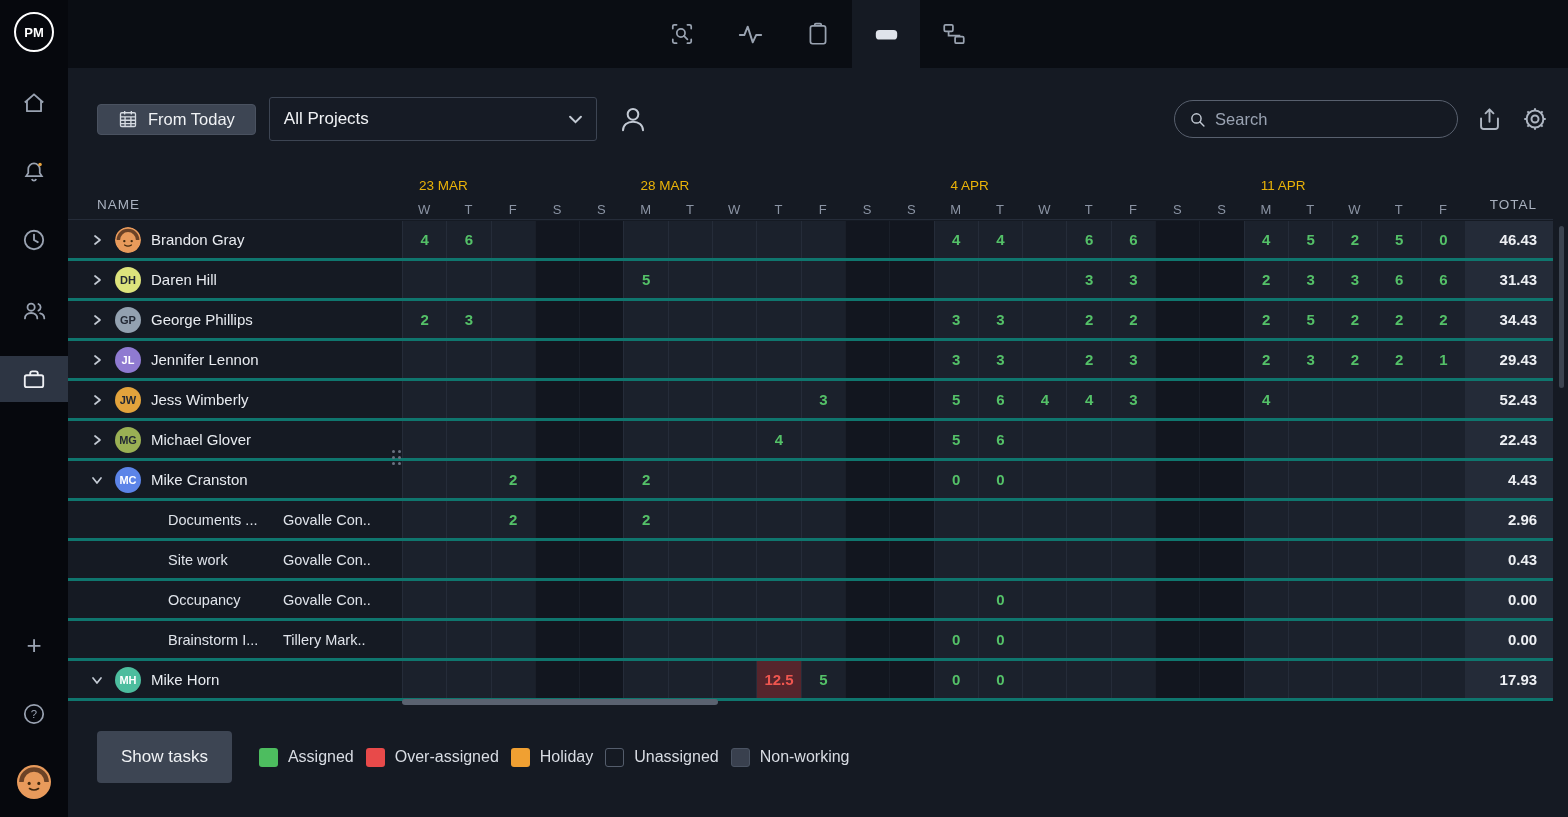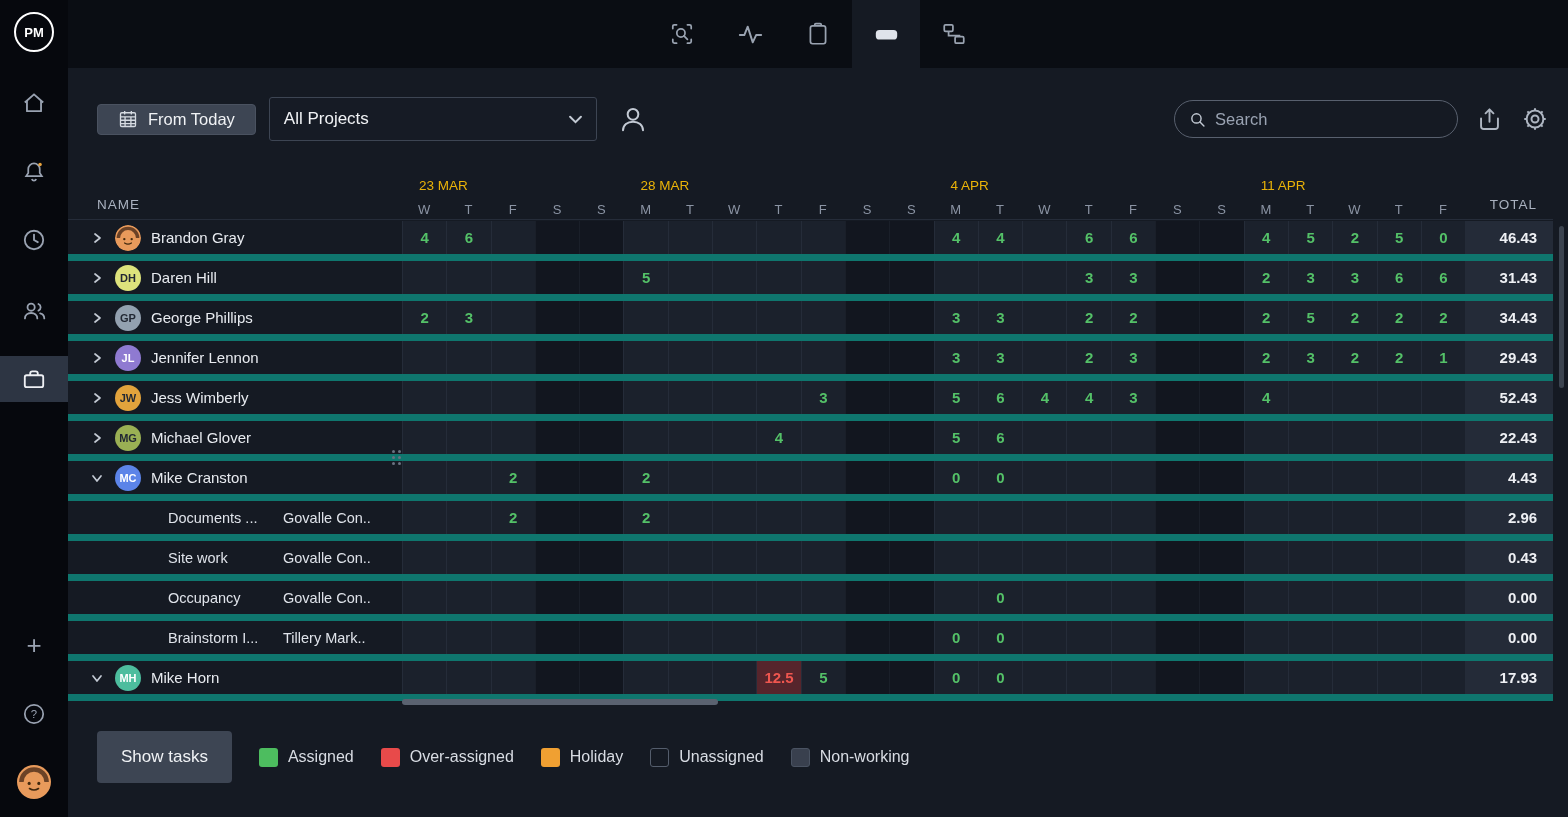--- a/index.html
+++ b/index.html
@@ -39,21 +39,21 @@
   .dh-groups{position:absolute;left:334px;top:0;height:44px;display:flex;}
   .hgroup{display:flex;flex-direction:column;}
   .hglabel{height:20px;line-height:20px;padding-left:17px;font-size:13.5px;color:#eab308;white-space:nowrap;}
   .hgdays{display:flex;height:24px;}
   .hday{width:44.3px;text-align:center;line-height:27px;font-size:13px;color:#8b94a4;}
   .total-h{position:absolute;left:1397px;width:88px;bottom:7px;text-align:right;padding-right:16px;font-size:13.5px;
            letter-spacing:1px;color:#a9b1bf;}
 
   
   .grid-body{position:absolute;top:221px;left:0;width:1485px;}
-  .grow{display:flex;height:40px;border-bottom:7px solid #0f766e;}
+  .grow{display:flex;height:40px;border-bottom:3px solid #0f766e;}
   .gname{width:334px;display:flex;align-items:center;flex-shrink:0;}
   .chev{margin-left:23px;width:12px;height:12px;display:flex;cursor:pointer;flex-shrink:0;}
   .chev.down{transform:rotate(90deg);}
   .avatar{margin-left:12px;width:26px;height:26px;border-radius:50%;font-size:11px;font-weight:bold;color:#fff;
           display:flex;align-items:center;justify-content:center;flex-shrink:0;overflow:hidden;}
   .avatar.photo{background:transparent;}
   .pname{margin-left:10px;font-size:15px;color:#e8ebf0;white-space:nowrap;}
   .tname{margin-left:100px;width:113px;font-size:14.5px;color:#dfe3ea;white-space:nowrap;overflow:hidden;flex-shrink:0;}
   .tproj{margin-left:2px;font-size:14.5px;color:#dfe3ea;white-space:nowrap;overflow:hidden;}
   .gcells{display:flex;flex-shrink:0;}
@@ -69,21 +69,21 @@
   .hscroll{position:absolute;left:334px;top:699px;width:316px;height:6px;background:#5a6270;border-radius:3px;cursor:pointer;}
   .vscroll{position:absolute;left:1491px;top:226px;width:5px;height:162px;background:#3c4450;border-radius:3px;cursor:pointer;}
   .resize-handle{position:absolute;left:324px;top:450px;width:10px;height:22px;display:grid;
                  grid-template-columns:repeat(2,3px);grid-auto-rows:3px;gap:3px 3px;cursor:col-resize;}
   .resize-handle i{background:#6a7280;border-radius:50%;}
 
   
   .legend{position:absolute;top:735px;left:29px;height:44px;display:flex;align-items:center;}
   .btn-showtasks{height:52px;padding:0 24px;background:#3d4553;border-radius:4px;color:#f0f2f5;font-size:17px;
                  display:flex;align-items:center;cursor:pointer;}
-  .legend-items{display:flex;margin-left:27px;gap:27px;}
+  .legend-items{display:flex;margin-left:27px;gap:12px;}
   .litem{display:flex;align-items:center;gap:10px;}
   .lswatch{width:19px;height:19px;border-radius:3px;}
   .llabel{font-size:16px;color:#d8dce3;}
 </style>
 </head>
 <body>
 
 <div class="sidebar">
   <div class="logo">
       <span>PM</span>

